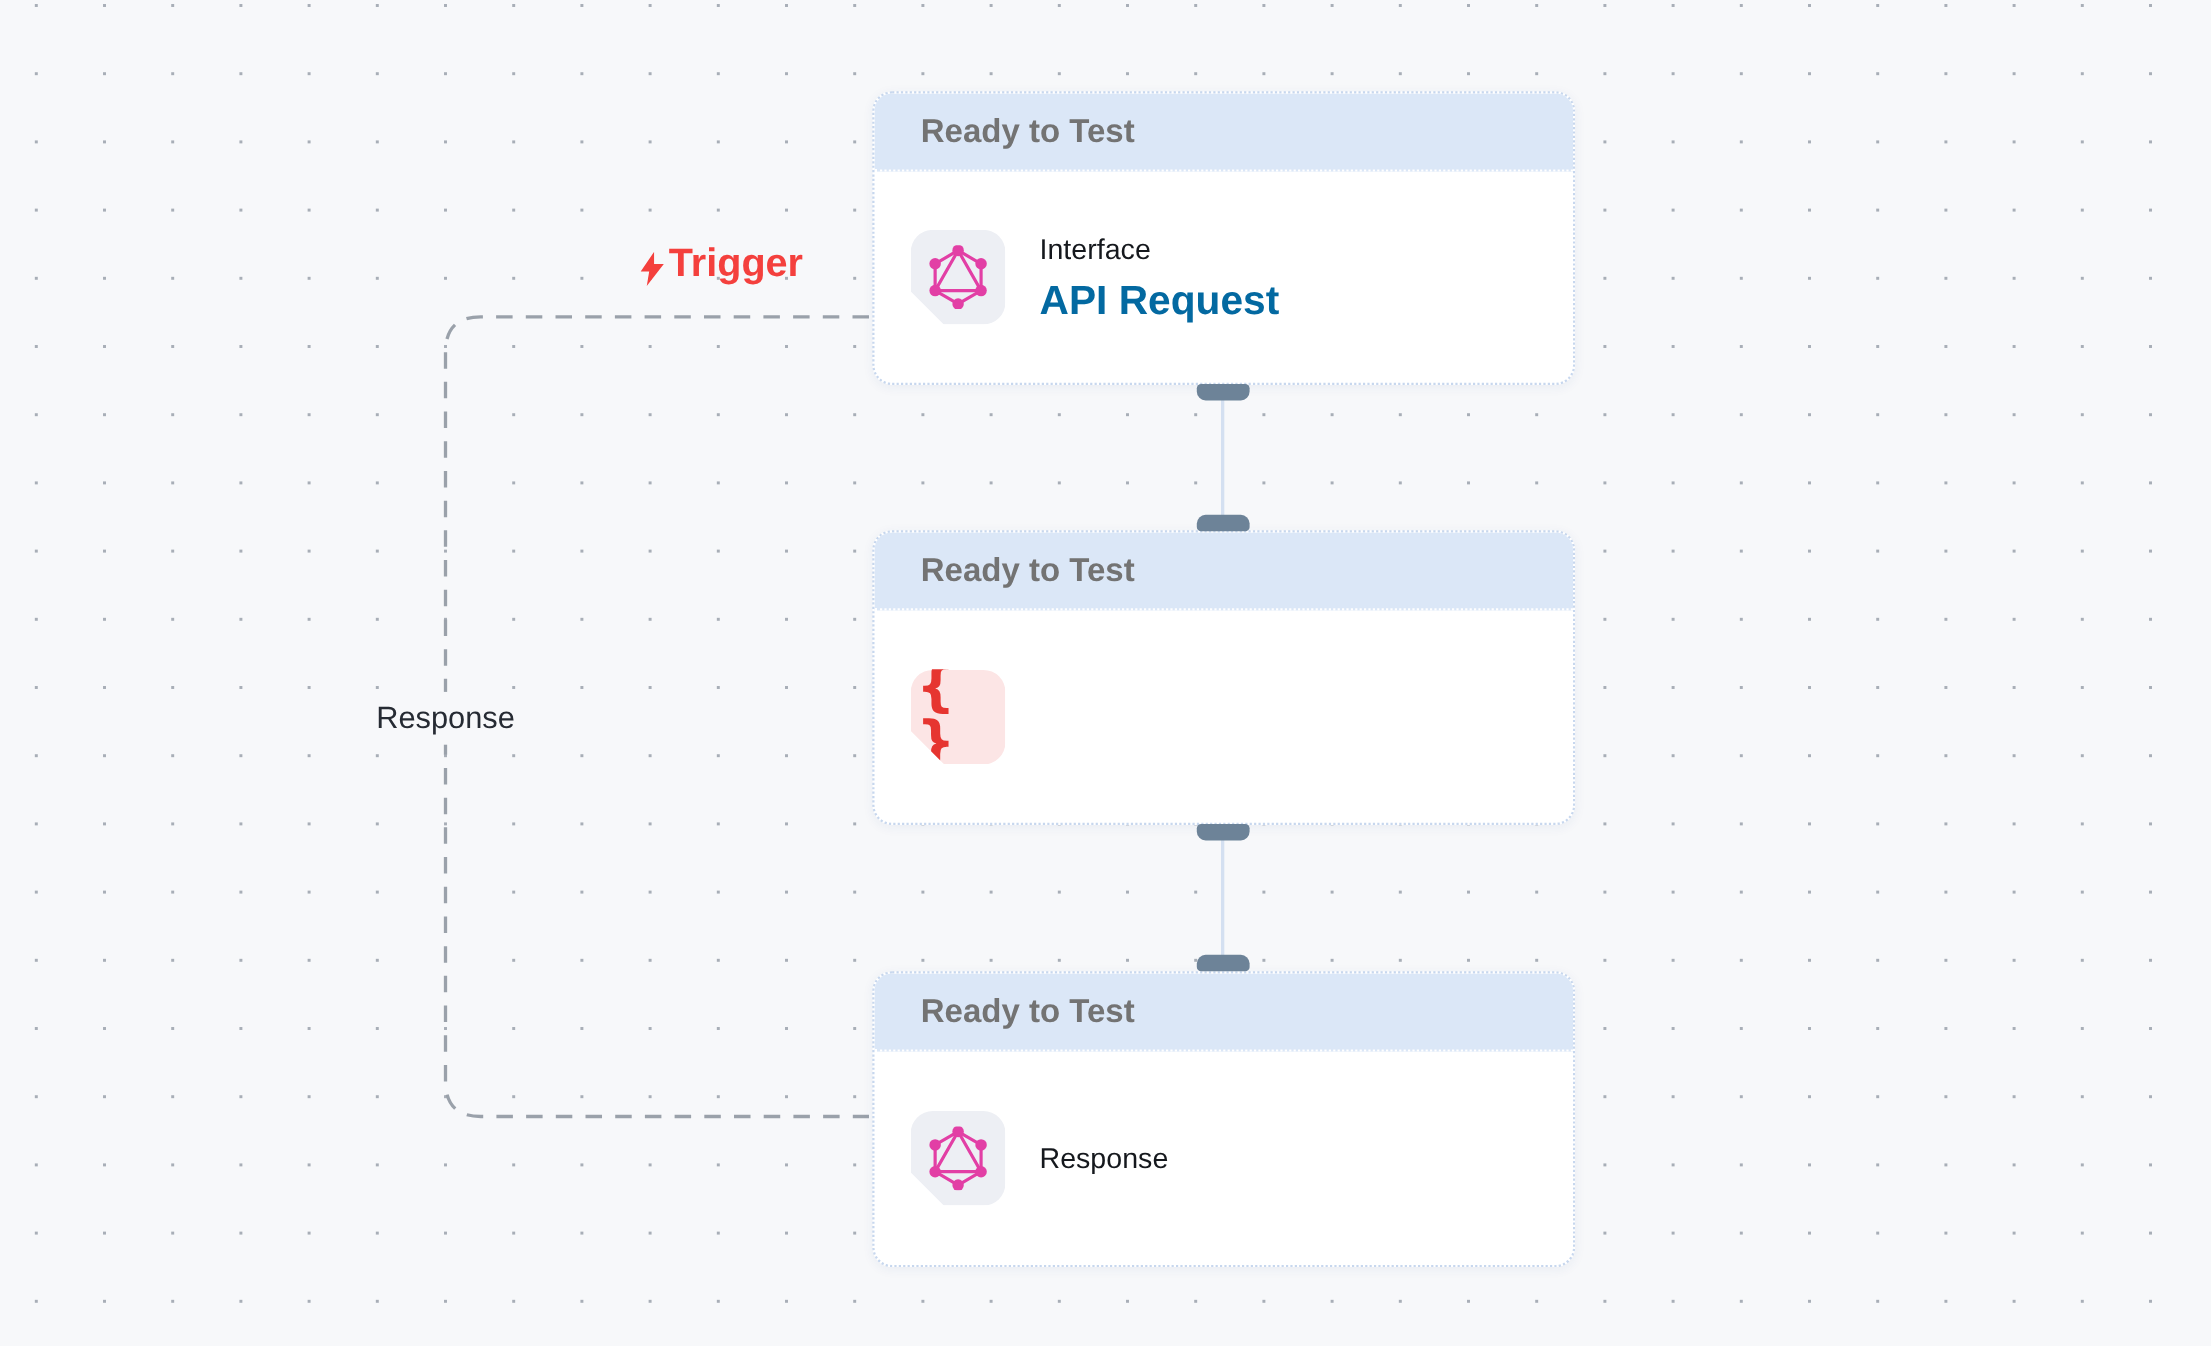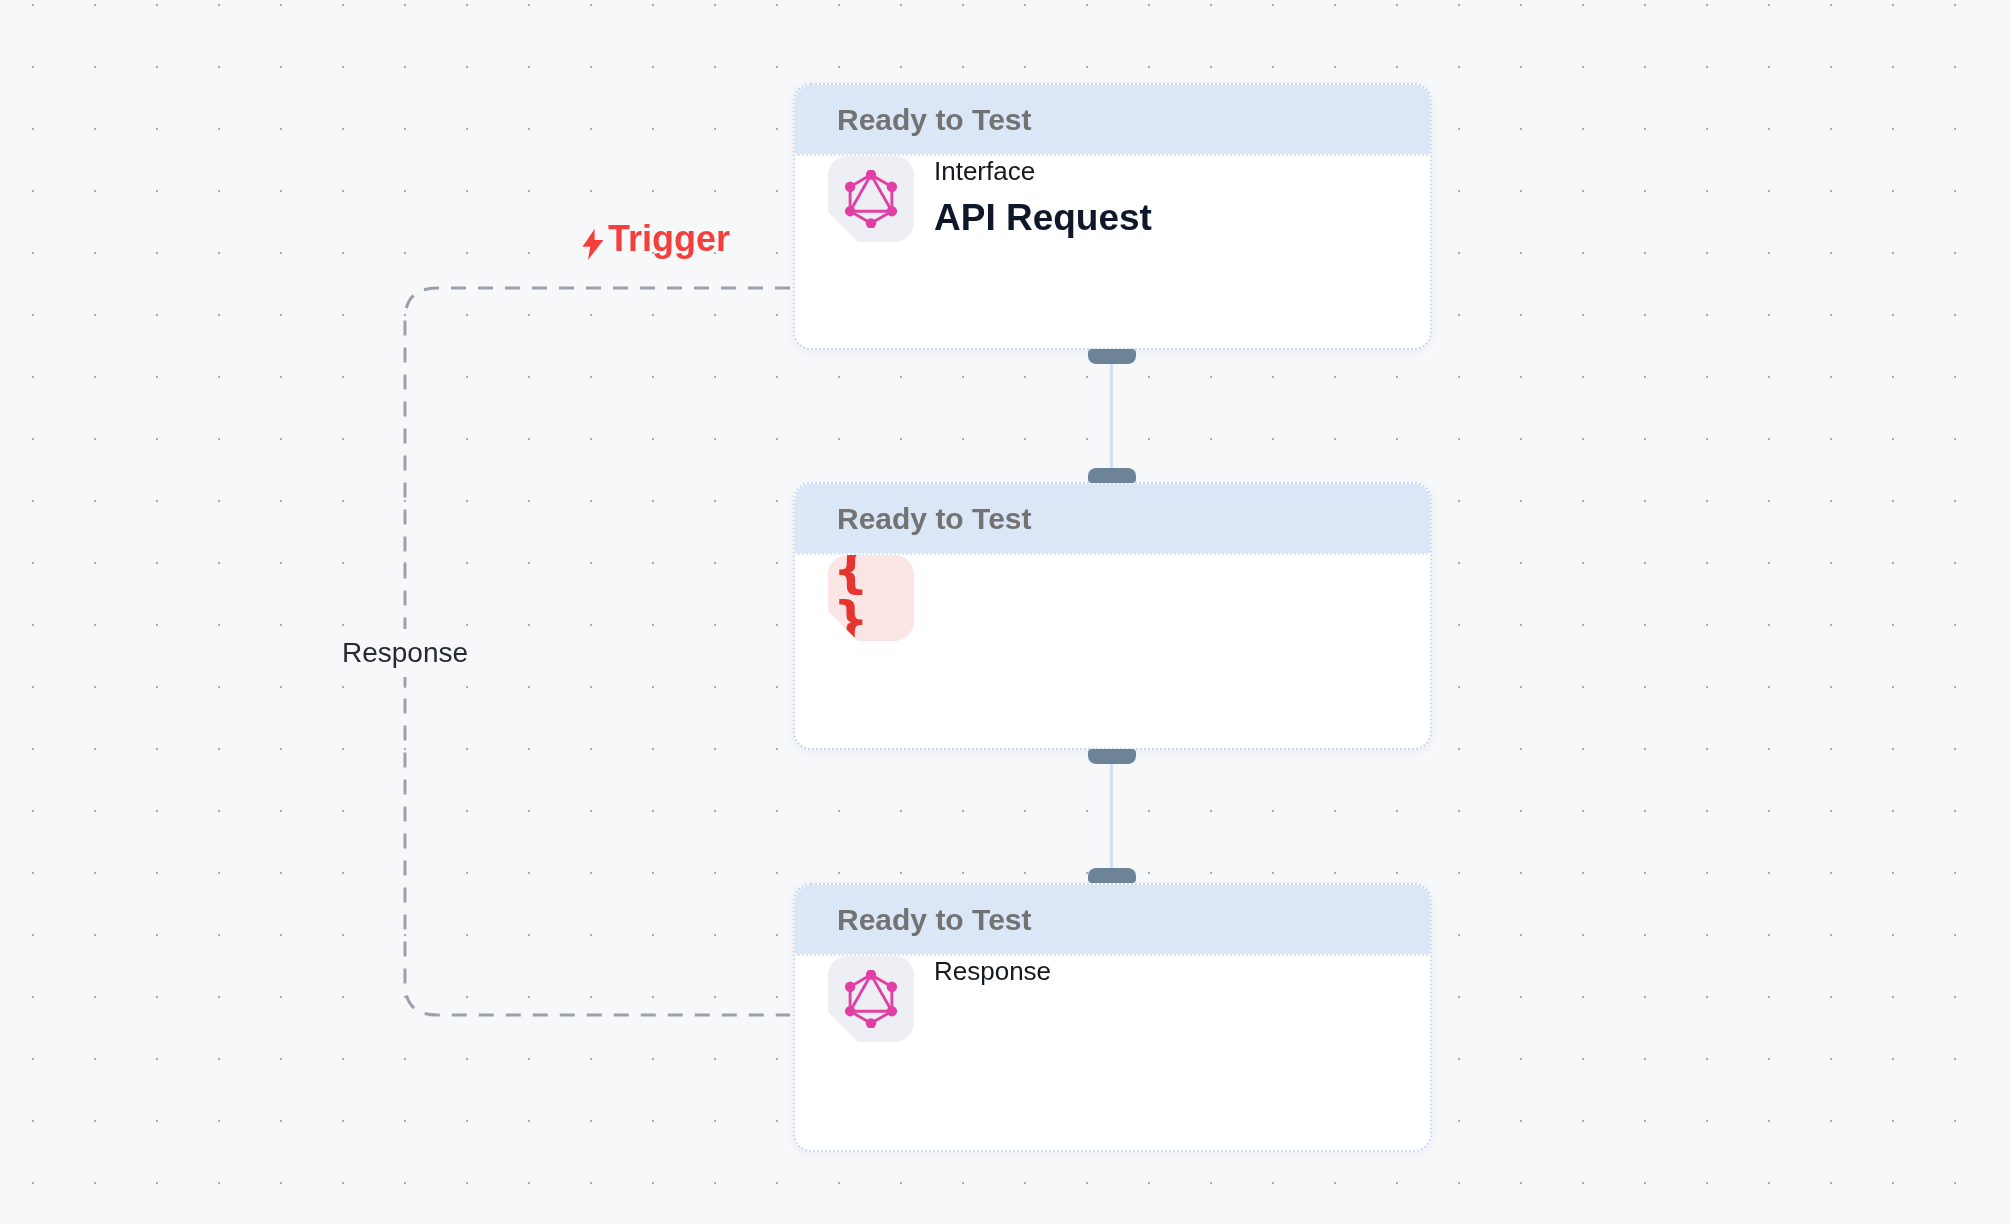--- a/index.html
+++ b/index.html
@@ -89,22 +89,22 @@
     padding-left: 42px;
   }
   .node-status {
     font-size: 30px;
     font-weight: 700;
     color: #737373;
     text-align: center;
   }
   .node-body {
     display: flex;
-    align-items: flex-start;
-    gap: 20px;
+    align-items: center;
+    gap: 31px;
     padding-left: 33px;
     height: calc(100% - 71px);
   }
   .icon-tile {
     width: 86px;
     height: 86px;
     border-radius: 20px;
     clip-path: polygon(0 0, 100% 0, 100% 100%, 30px 100%, 0 calc(100% - 30px));
     display: flex;
     align-items: center;
@@ -128,21 +128,21 @@
     flex-direction: column;
     gap: 10px;
   }
   .node-category {
     font-size: 26px;
     color: #15181d;
   }
   .node-title {
     font-size: 37px;
     font-weight: 700;
-    color: #0f172a;
+    color: #0369a1;
   }
 
   
   .handle {
     position: absolute;
     left: 1088px;
     width: 48px;
     height: 15px;
     background: #6d8398;
     z-index: 3;

